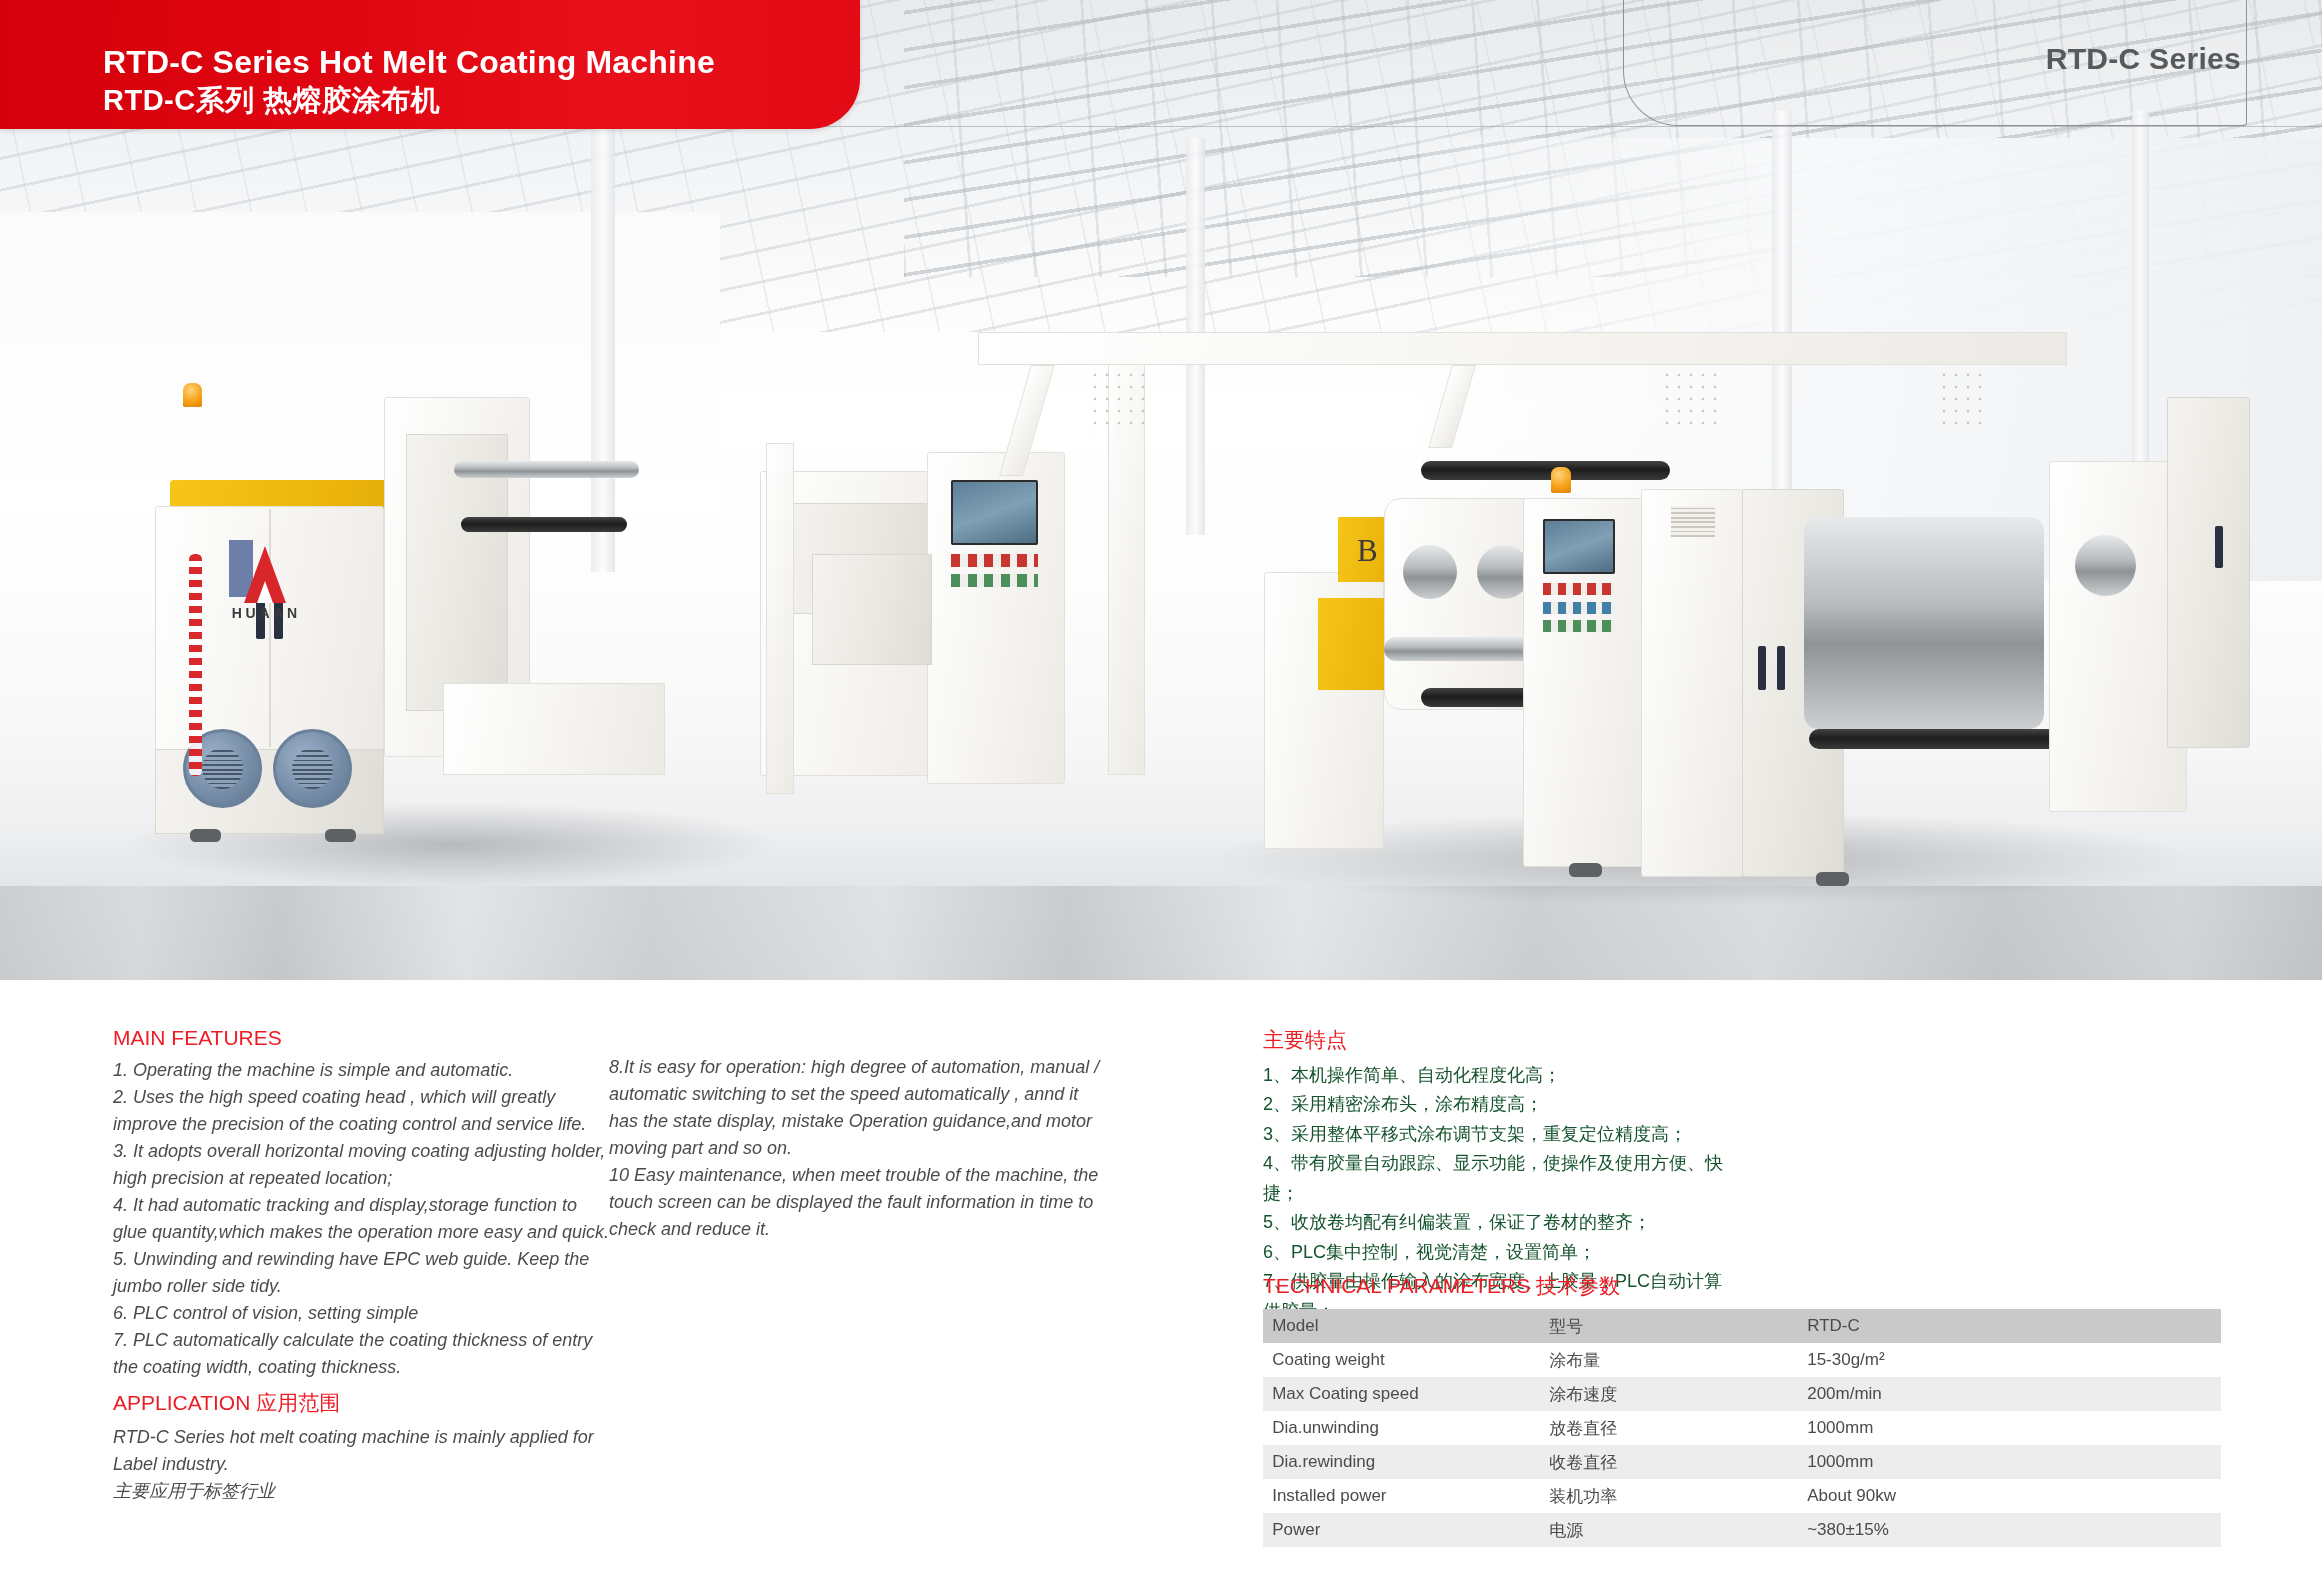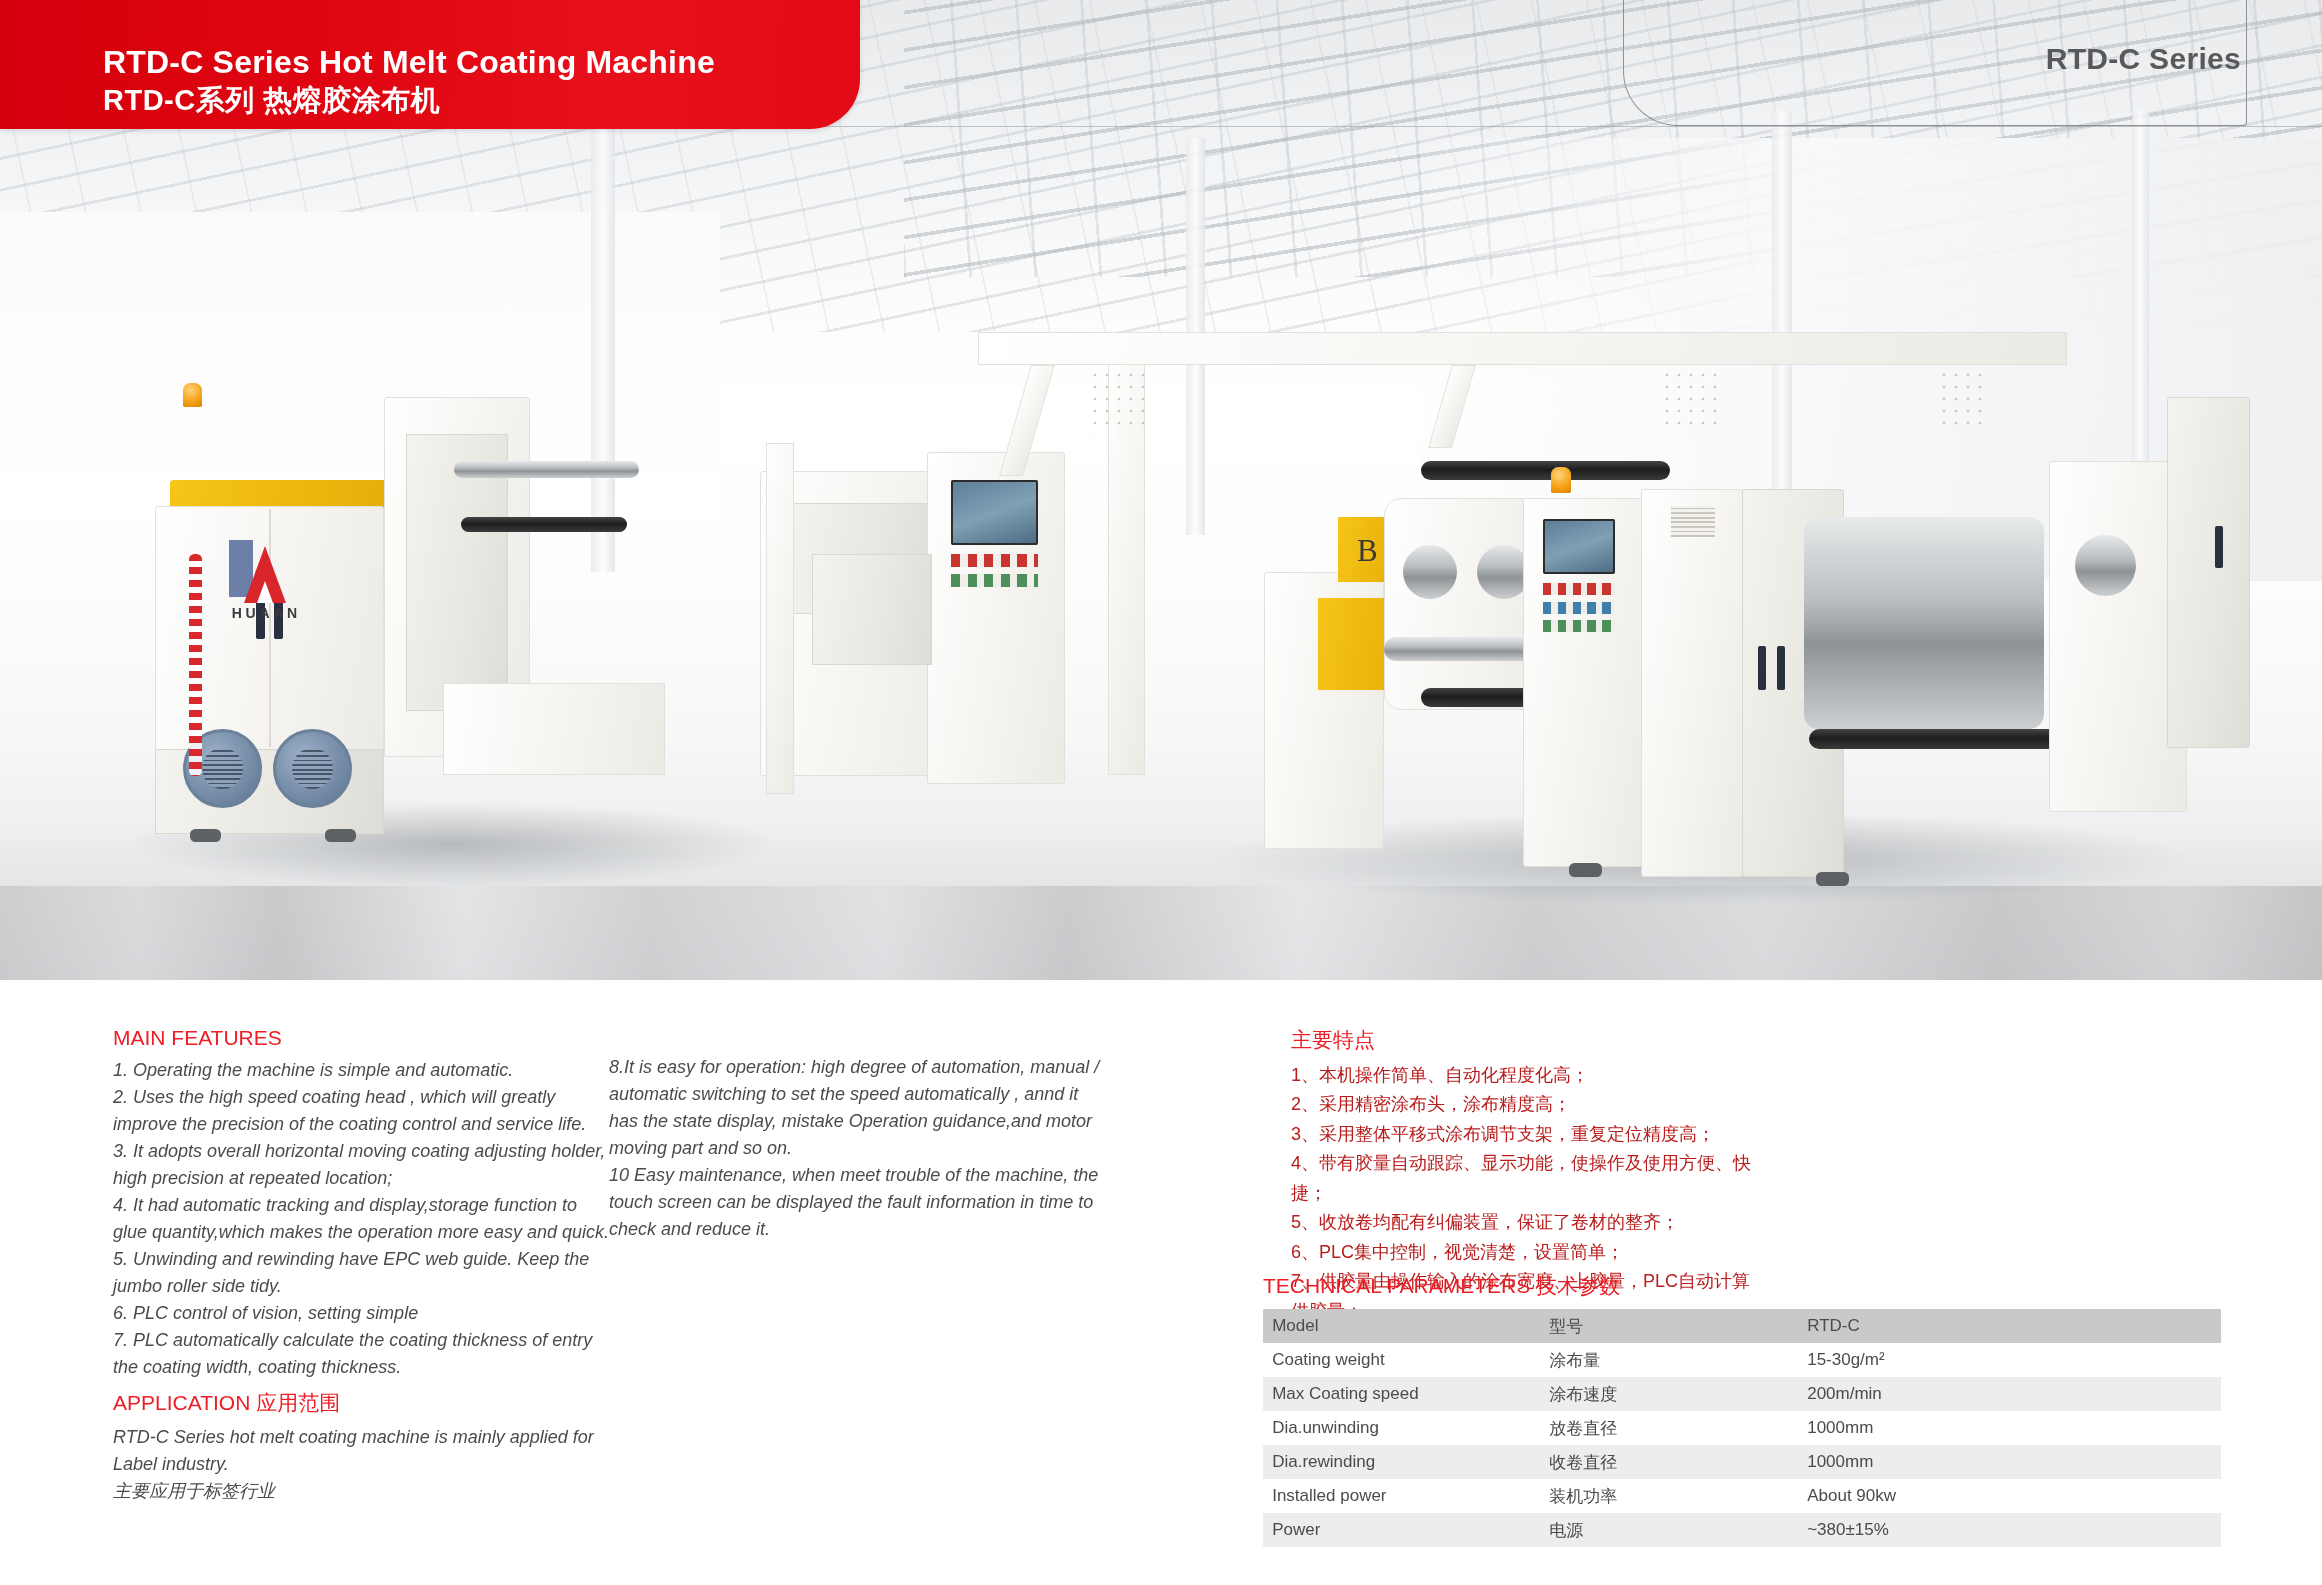--- a/index.html
+++ b/index.html
@@ -189,27 +189,27 @@
     background: #ffffff;
   }
   .sec-title-red {
     color: #ee1c25; font-size: 21px; font-weight: 400;
     white-space: nowrap;
   }
   .body-text {
     color: #4b4b4d; font-size: 18px; line-height: 27px; font-style: italic;
   }
   .body-text-cn {
-    color: #b91c1c; font-size: 18px; line-height: 29.5px;
+    color: #14532d; font-size: 18px; line-height: 29.5px;
   }
   .col { position: absolute; }
 
   #col-en-1 { left: 113px; top: 1026px; width: 498px; }
   #col-en-2 { left: 609px; top: 1054px; width: 494px; }
-  #col-cn-1 { left: 1263px; top: 1026px; width: 461px; margin-left: 28px; }
+  #col-cn-1 { left: 1263px; top: 1026px; width: 461px; }
   #col-cn-2 { left: 1733px; top: 1054px; width: 517px; }
   #app-block { left: 113px; top: 1389px; width: 517px; }
   #tech-block { left: 1263px; top: 1272px; width: 960px; }
 
   .feat-line { margin: 0; }
   #app-block .sec-title-red { margin-bottom: 6.5px; }
   #col-en-1 .sec-title-red, #col-cn-1 .sec-title-red { margin-bottom: 6.5px; }
 
   
   #tech-title { font-size: 21px; color:#ee1c25; margin-bottom: 9.2px; white-space: nowrap;}

